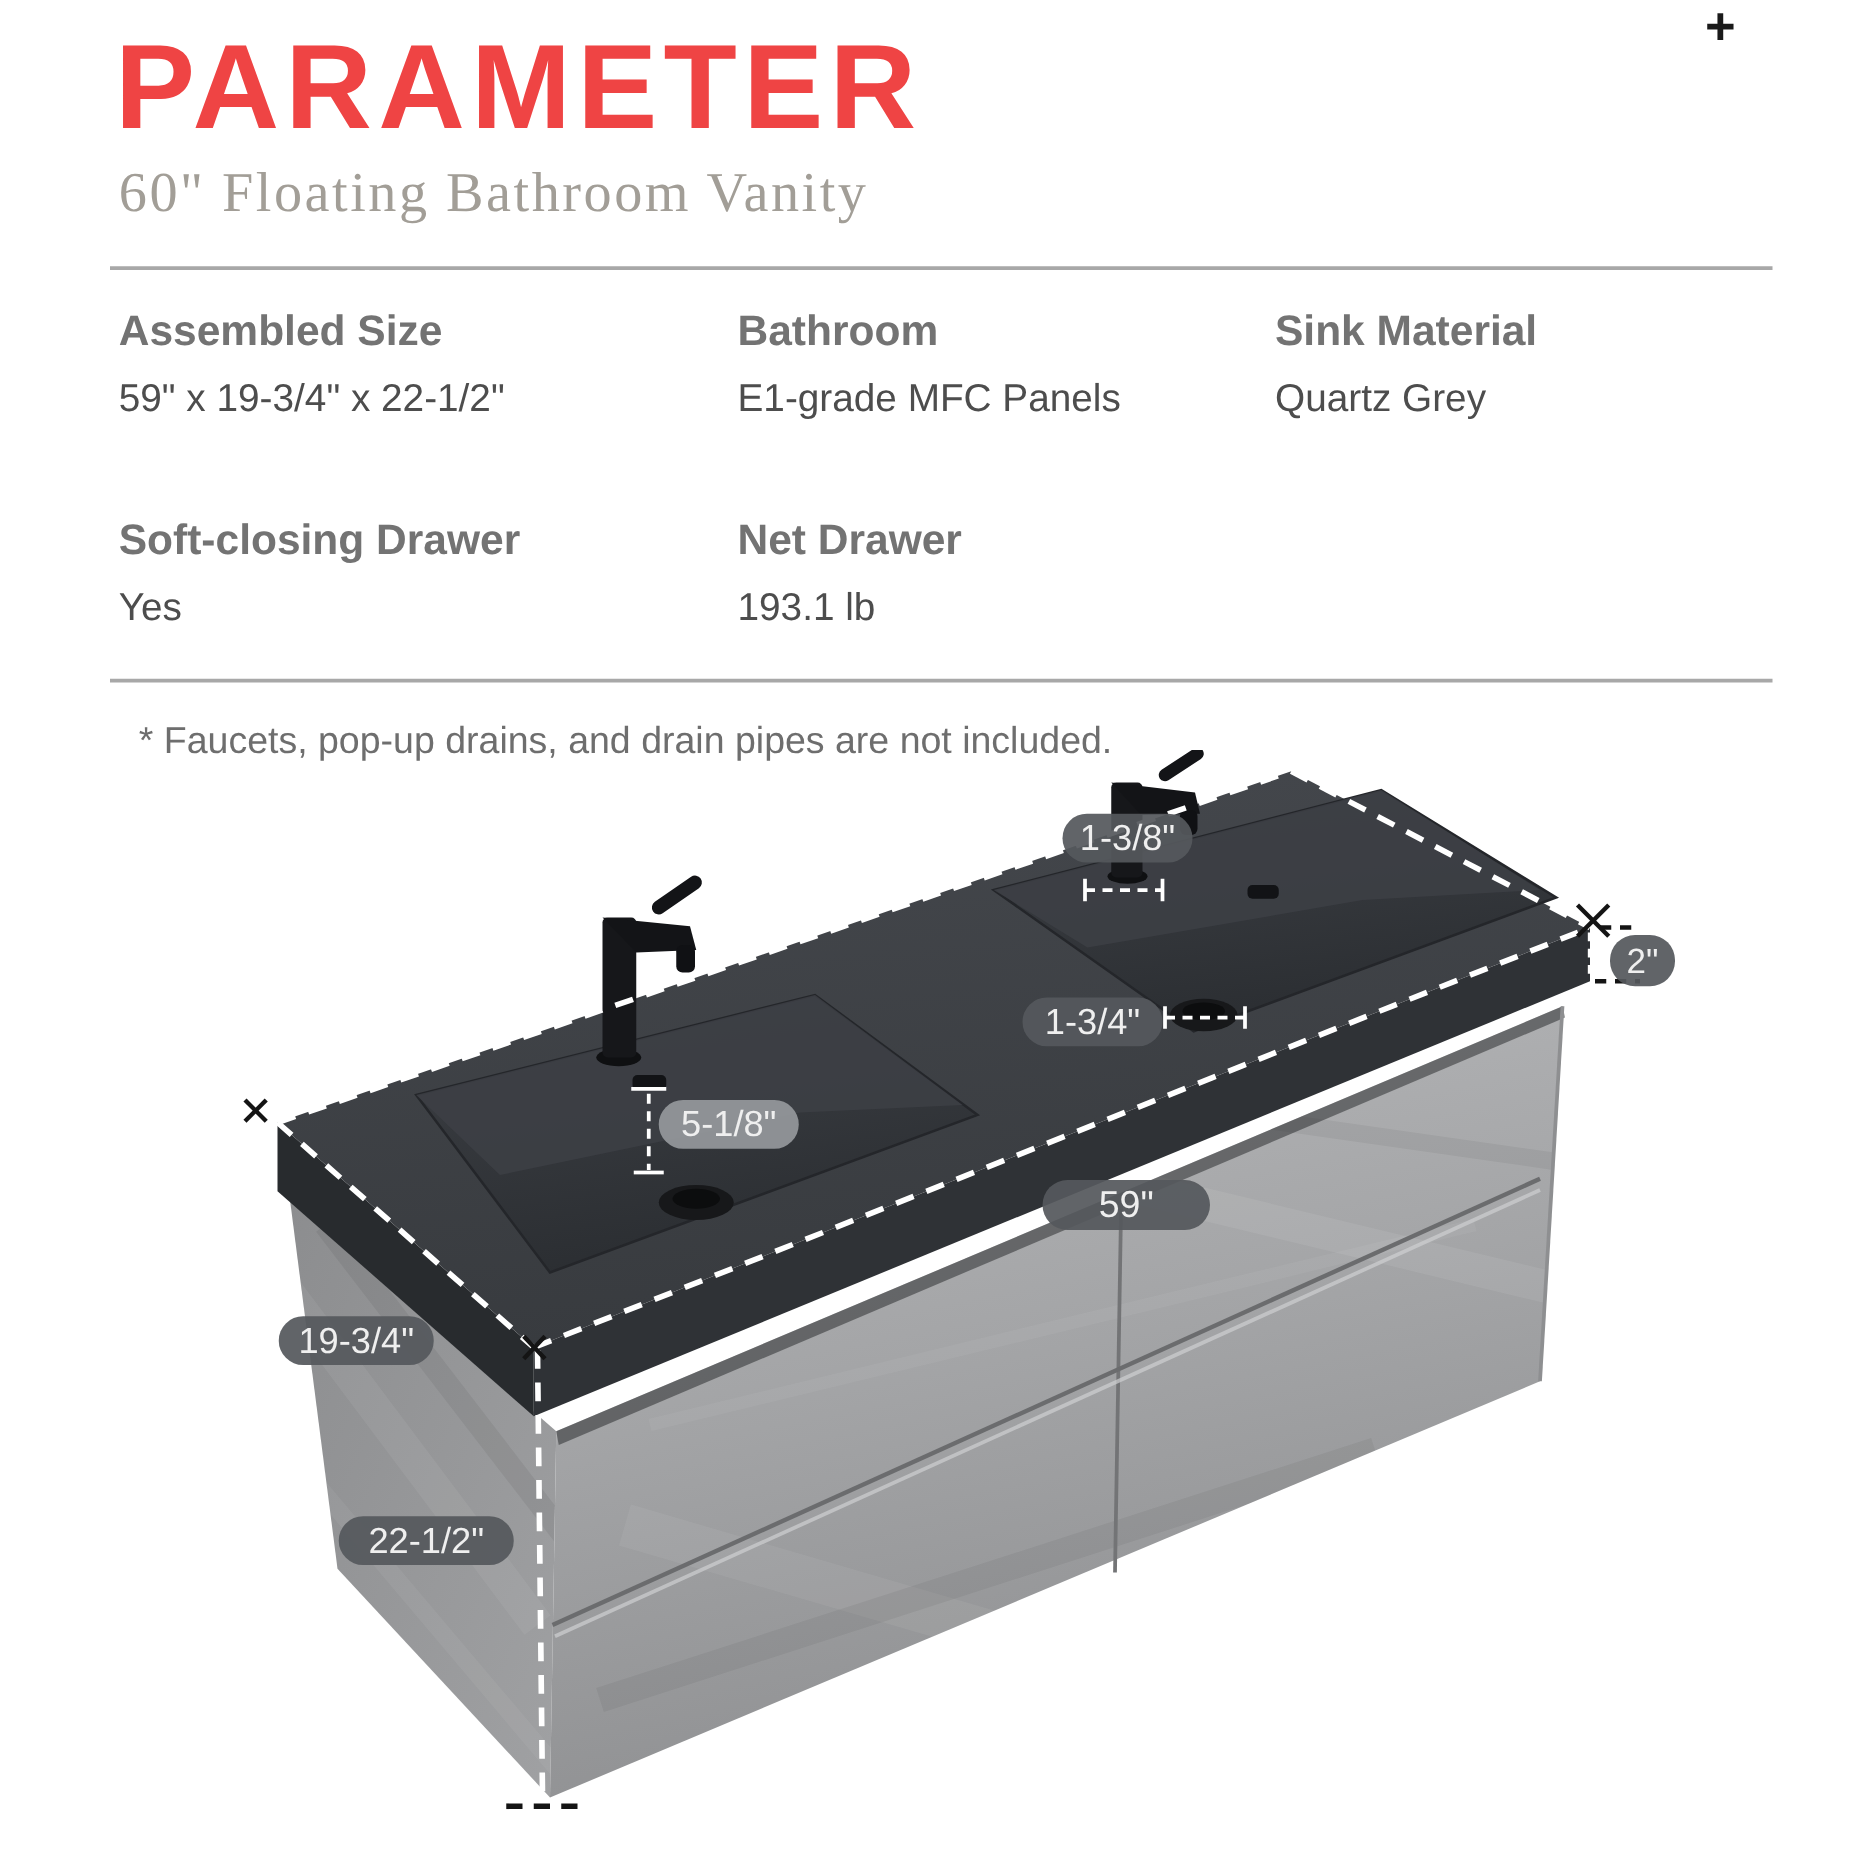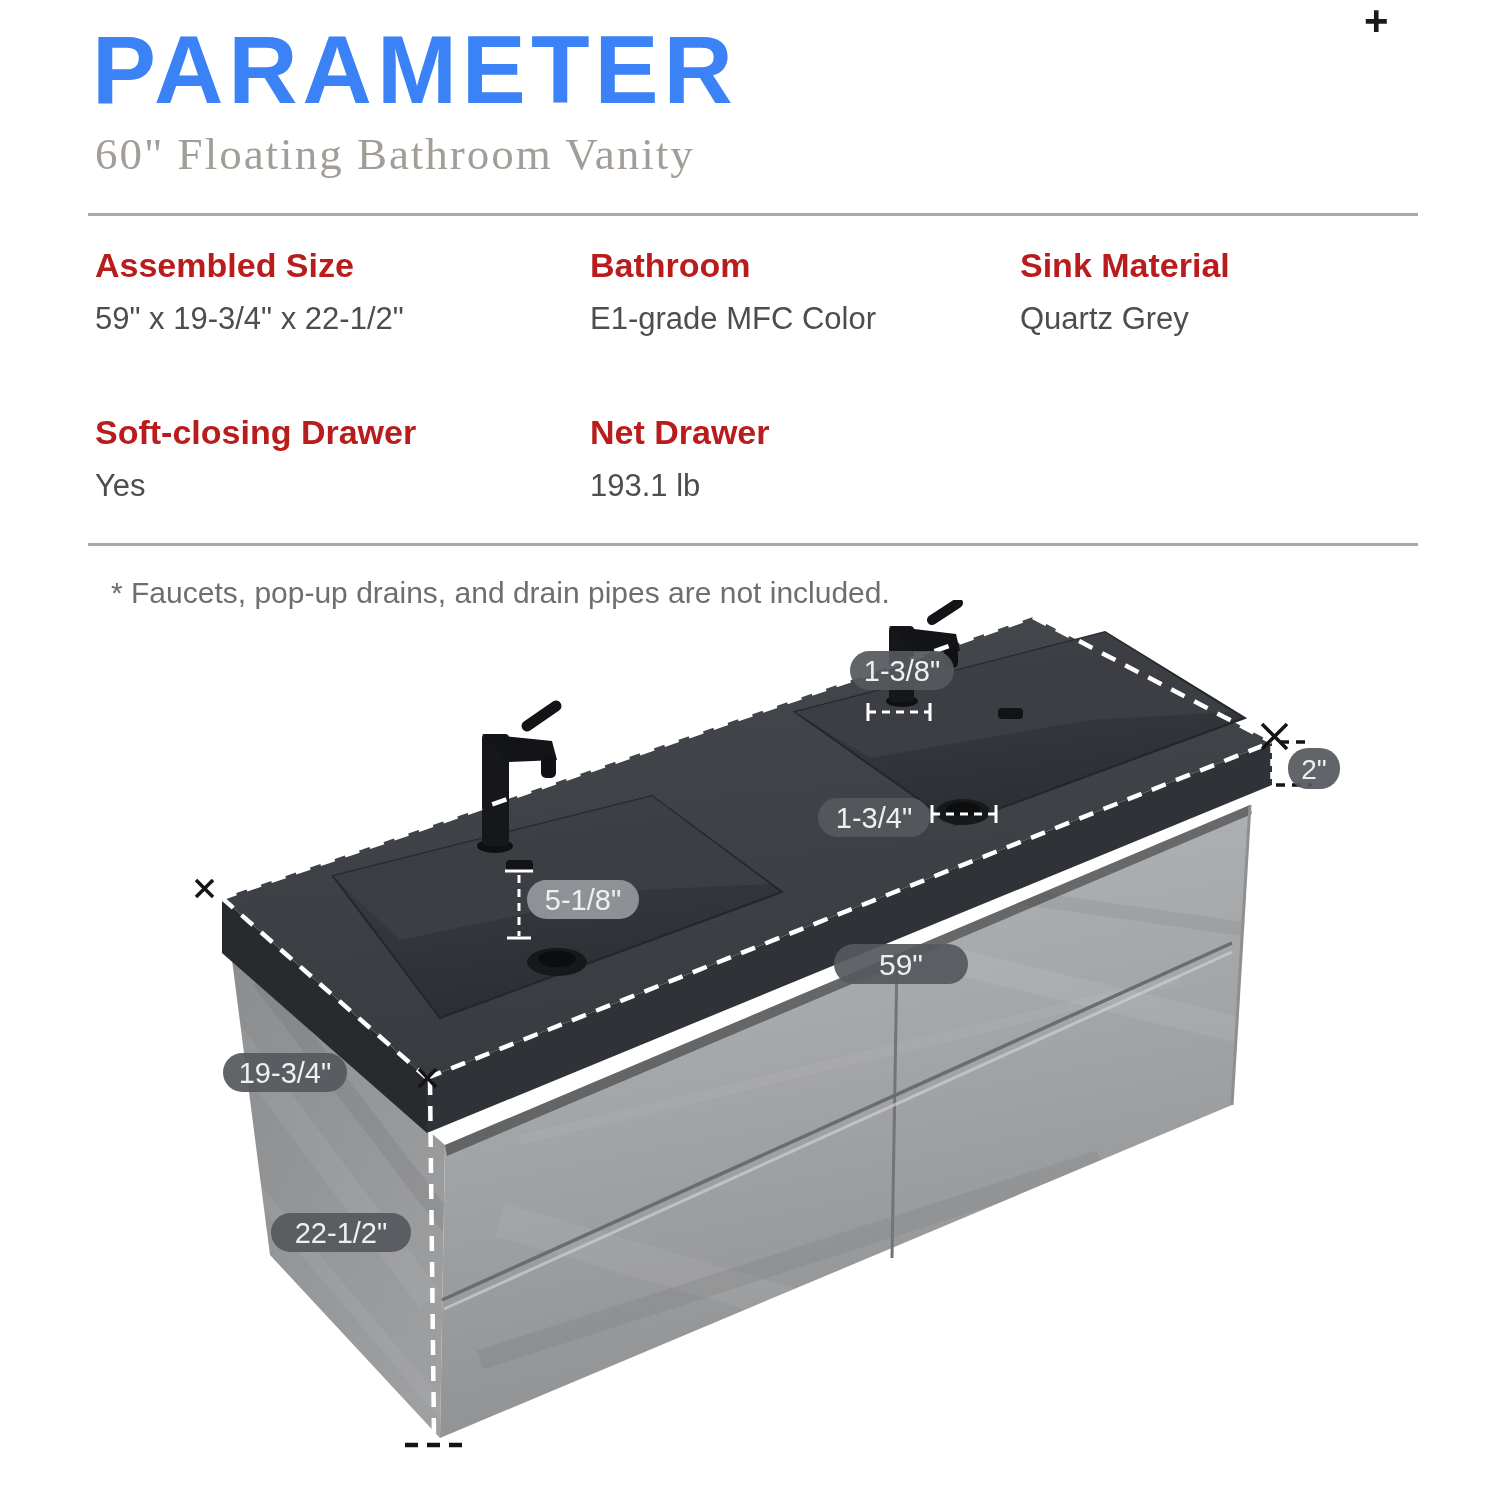--- a/index.html
+++ b/index.html
@@ -1,28 +1,28 @@
 <!DOCTYPE html>
 <html><head>
 <meta charset="utf-8">
 <style>
   html,body{margin:0;padding:0;background:#fff;}
   .page{position:relative;width:1500px;height:1500px;background:#ffffff;overflow:hidden;
         font-family:"Liberation Sans",sans-serif;}
   .plus{position:absolute;top:0px;left:1364px;font-size:42px;font-weight:700;color:#1a1a1a;line-height:1;}
   .title{position:absolute;top:22px;left:92px;margin:0;font-size:96px;font-weight:900;
-         letter-spacing:5px;color:#3b82f6;line-height:1;}
+         letter-spacing:5px;color:#ef4444;line-height:1;}
   .subtitle{position:absolute;top:128px;left:95px;margin:0;font-family:"Liberation Serif",serif;
             font-size:45px;color:#a29e97;letter-spacing:2px;}
   .divider{position:absolute;left:88px;width:1330px;height:3px;background:#a8a8a8;}
   .div1{top:213px;}
   .div2{top:543px;}
   .specs{position:absolute;top:246px;left:95px;width:1330px;display:grid;
          grid-template-columns:495px 430px 1fr;row-gap:76px;}
-  .spec h3{margin:0 0 16px 0;font-size:34px;font-weight:700;color:#b91c1c;line-height:1.15;}
+  .spec h3{margin:0 0 16px 0;font-size:34px;font-weight:700;color:#737373;line-height:1.15;}
   .spec p{margin:0;font-size:31px;color:#4d4d4d;line-height:1.15;}
   .note{position:absolute;top:560px;left:95px;margin:16px;font-size:30px;color:#6e6e6e;}
   .art{position:absolute;top:600px;left:0px;width:1500px;height:900px;}
   svg text.pill-t{font-family:"Liberation Sans",sans-serif;fill:#efefef;}
 </style>
 </head>
 <body>
 
 <div class="page">
 
@@ -32,21 +32,21 @@
 
   <div class="divider div1"></div>
 
   <div class="specs">
     <div class="spec">
       <h3>Assembled Size</h3>
       <p>59" x 19-3/4" x 22-1/2"</p>
     </div>
     <div class="spec">
       <h3>Bathroom</h3>
-      <p>E1-grade MFC Color</p>
+      <p>E1-grade MFC Panels</p>
     </div>
     <div class="spec">
       <h3>Sink Material</h3>
       <p>Quartz Grey</p>
     </div>
     <div class="spec">
       <h3>Soft-closing Drawer</h3>
       <p>Yes</p>
     </div>
     <div class="spec">

